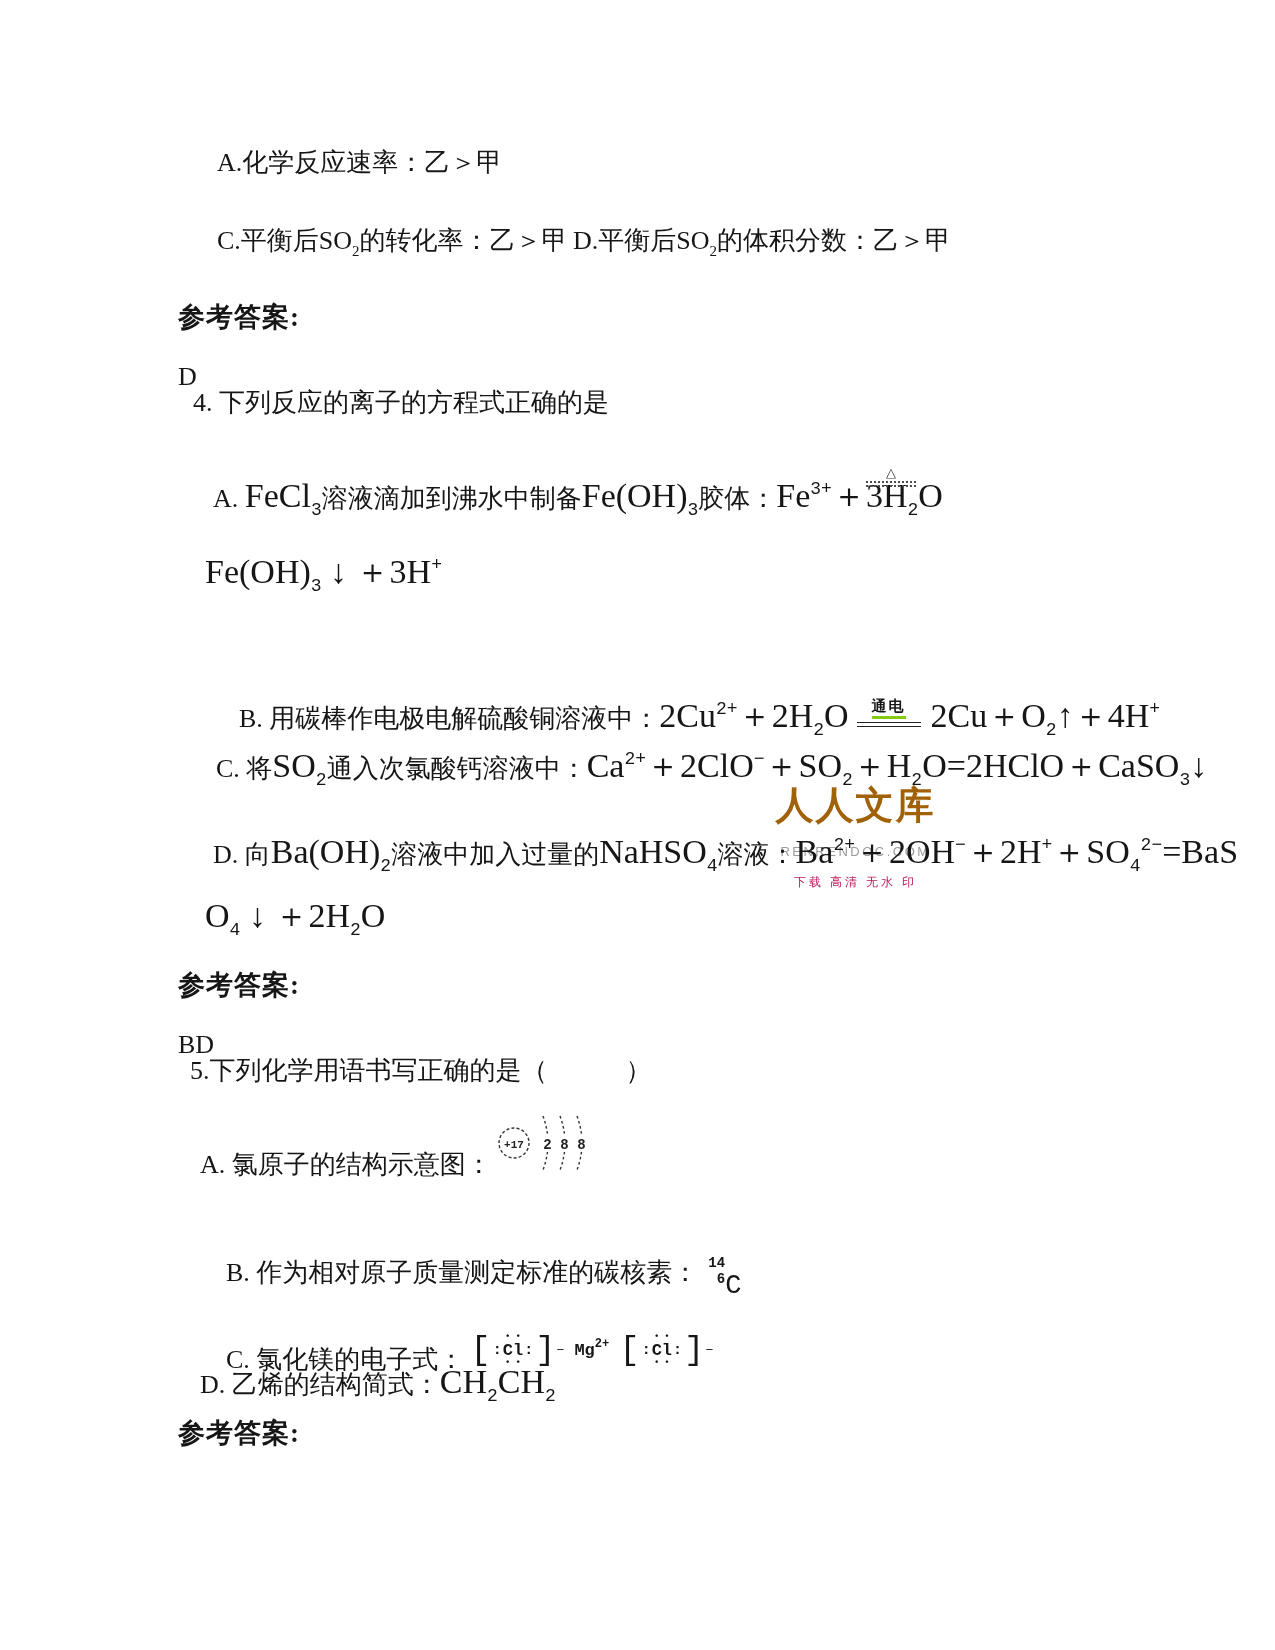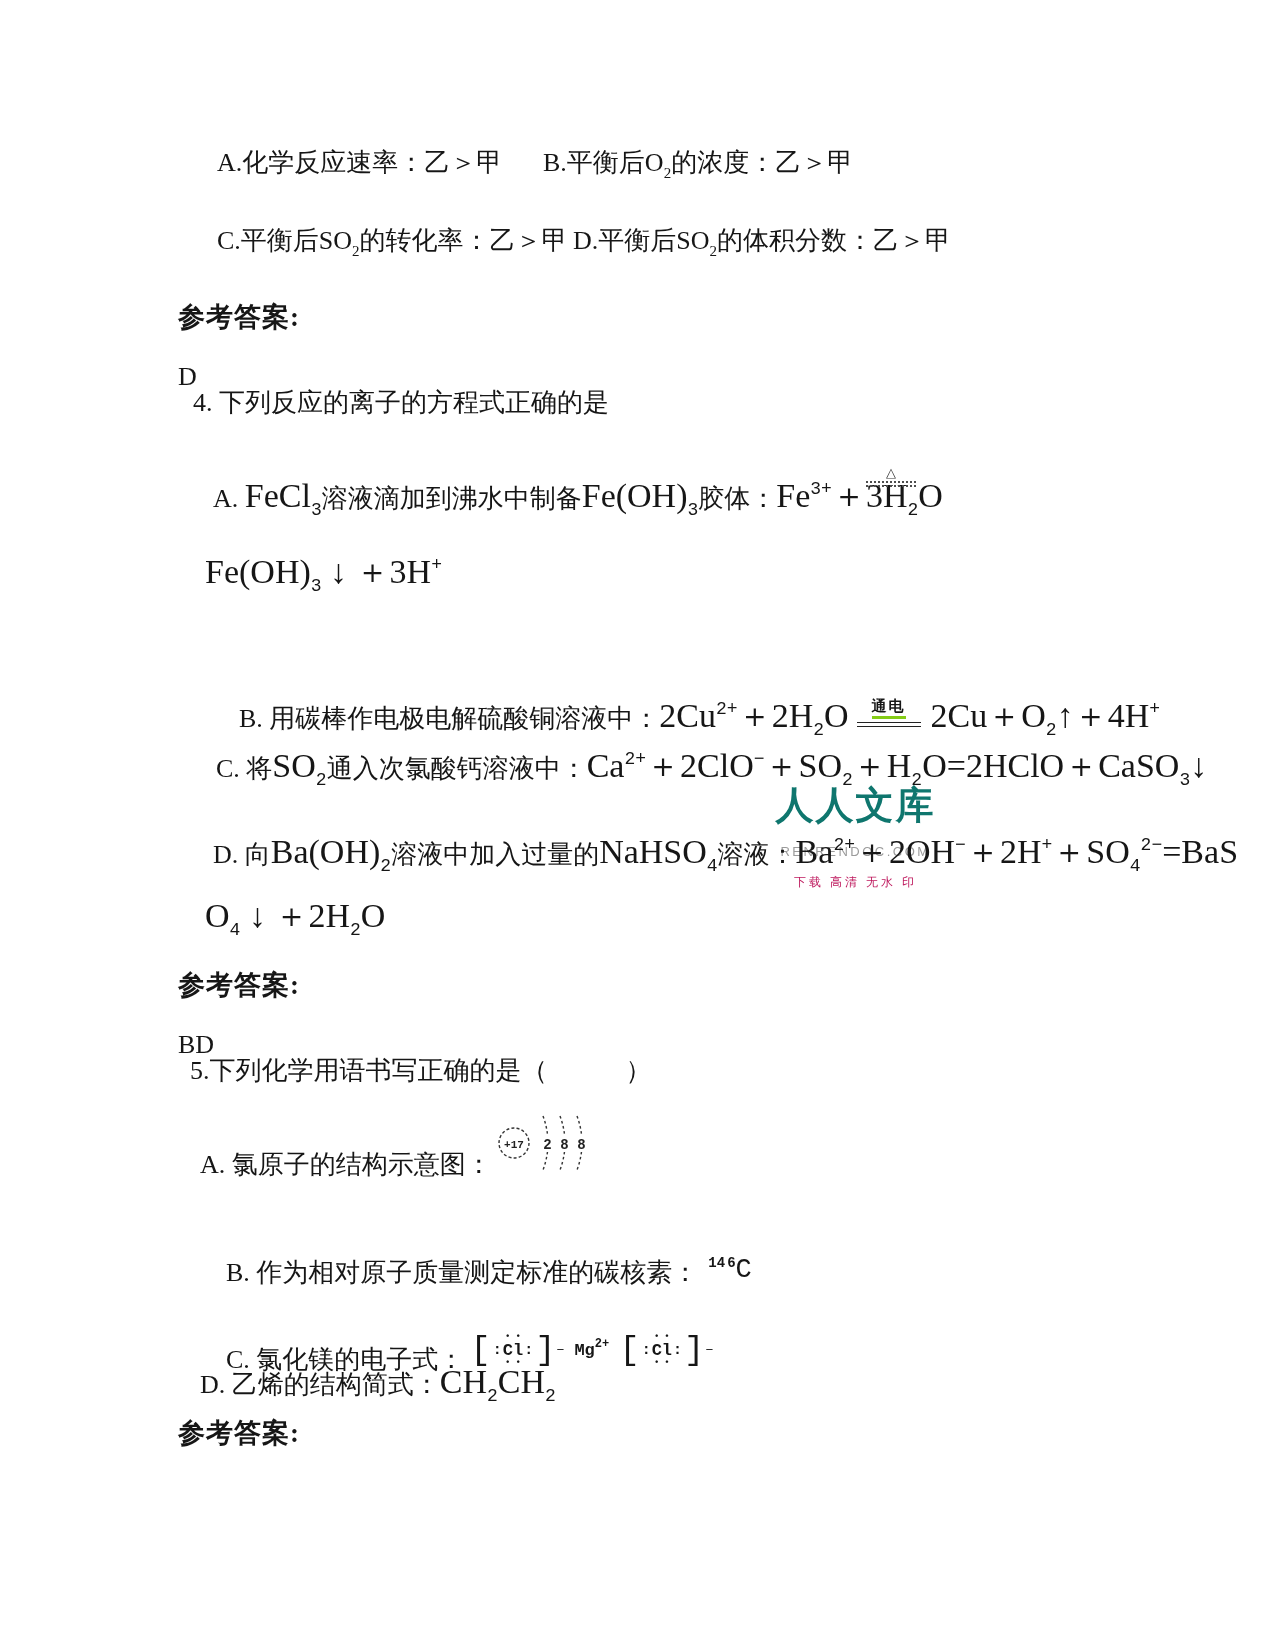--- a/index.html
+++ b/index.html
@@ -24,50 +24,49 @@
           margin:0 10px 0 8px;min-width:64px;}
   .cond-b-label{font-size:15px;font-weight:700;letter-spacing:2px;line-height:1;
                 border-bottom:3px solid #84cc16;padding-bottom:2px;}
   .cond-b .dline{width:64px;height:3px;border-top:1.5px solid #222;border-bottom:1.5px solid #222;margin-top:3px;}
 
   
   .atom-svg{position:absolute;left:496px;top:1112px;z-index:2;}
 
   
   .nuclide{display:inline-flex;align-items:flex-end;margin-left:10px;}
-  .nuc-nums{display:inline-flex;align-items:flex-end;gap:2px;
+  .nuc-nums{display:inline-flex;flex-direction:column;align-items:flex-end;gap:2px;
             font-family:"Liberation Mono","DejaVu Sans Mono",monospace;font-size:14px;font-weight:700;
             line-height:1;transform:translateY(-14px);}
   .nuc-sym{font-family:"Liberation Mono","DejaVu Sans Mono",monospace;font-size:27px;line-height:1;}
 
   
   .edot-formula{display:inline-flex;align-items:center;vertical-align:9px;margin-left:6px;}
   .edot{display:inline-flex;align-items:center;font-family:"Liberation Mono","DejaVu Sans Mono",monospace;}
   .edot .brk{font-size:34px;line-height:0.85;font-weight:400;}
   .edot .core{display:inline-flex;flex-direction:column;align-items:center;margin:0 1px;}
   .edot .dr{font-size:9px;line-height:0.7;letter-spacing:5px;text-indent:5px;height:8px;font-weight:700;}
   .edot .midrow{display:inline-flex;align-items:center;font-size:17px;font-weight:700;line-height:1.05;}
   .edot .lp{font-size:15px;margin:0 1px;font-weight:700;}
   .edot .chg{font-size:13px;vertical-align:15px;margin-left:1px;line-height:0;}
   .cation{font-family:"Liberation Mono","DejaVu Sans Mono",monospace;font-weight:700;font-size:17px;margin:0 10px;}
   .cation sup{font-size:12px;vertical-align:8px;line-height:0;}
 
   
   .watermark{position:absolute;left:748px;top:786px;width:215px;text-align:center;z-index:1;line-height:1;}
-  .wm-title{font-size:38px;font-weight:700;color:#0f766e;letter-spacing:2px;}
+  .wm-title{font-size:38px;font-weight:700;color:#a16207;letter-spacing:2px;}
   .wm-domain{font-size:13px;color:#9b9b9b;letter-spacing:2.5px;margin-top:21px;font-family:"Liberation Sans",sans-serif;}
   .wm-tagline{font-size:12px;color:#be185d;letter-spacing:3px;margin-top:18px;}
 </style>
 </head>
 <body>
 
 <div class="page">
 
   <div class="line" style="left:217px;top:146px"><span>A.化学反应速率：乙＞甲</span></div>
-  <div class="line" style="left:543px;top:146px"><span>B.平衡后O</span><sub>2</sub><span>的浓度：乙＞甲</span></div>
   <div class="line" style="left:217px;top:224px"><span>C.平衡后SO</span><sub>2</sub><span>的转化率：乙＞甲</span></div>
   <div class="line" style="left:573px;top:224px"><span>D.平衡后SO</span><sub>2</sub><span>的体积分数：乙＞甲</span></div>
 
   <div class="line heading" style="left:178px;top:300px">参考答案:</div>
   <div class="line ans" style="left:178px;top:360px">D</div>
 
   <div class="line" style="left:193px;top:386px">4. 下列反应的离子的方程式正确的是</div>
 
   <div class="line" style="left:213px;top:474px"><span>A. </span><span class="m">FeCl</span><sub class="m">3</sub><span>溶液滴加到沸水中制备</span><span class="m">Fe(OH)</span><sub class="m">3</sub><span>胶体：</span><span class="m">Fe</span><sup class="m">3+</sup><span class="m">＋3H</span><sub class="m">2</sub><span class="m">O</span></div>
   <div class="cond-a">

